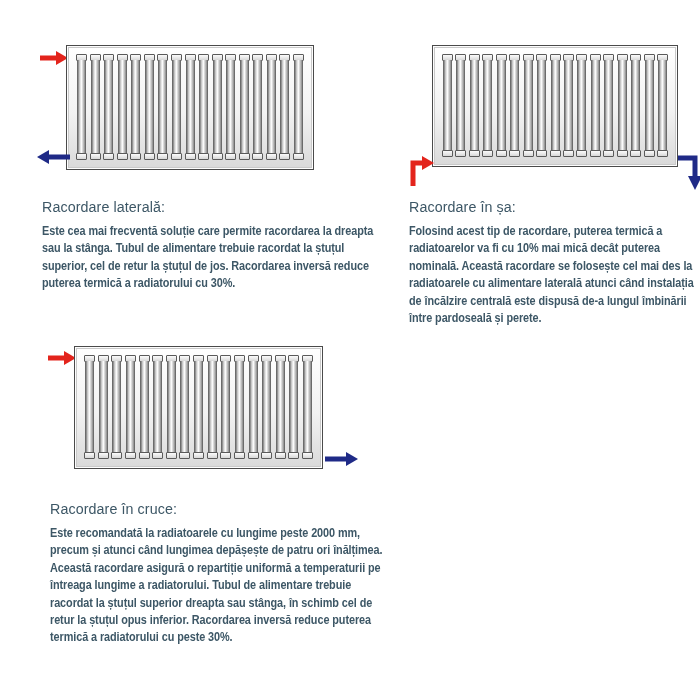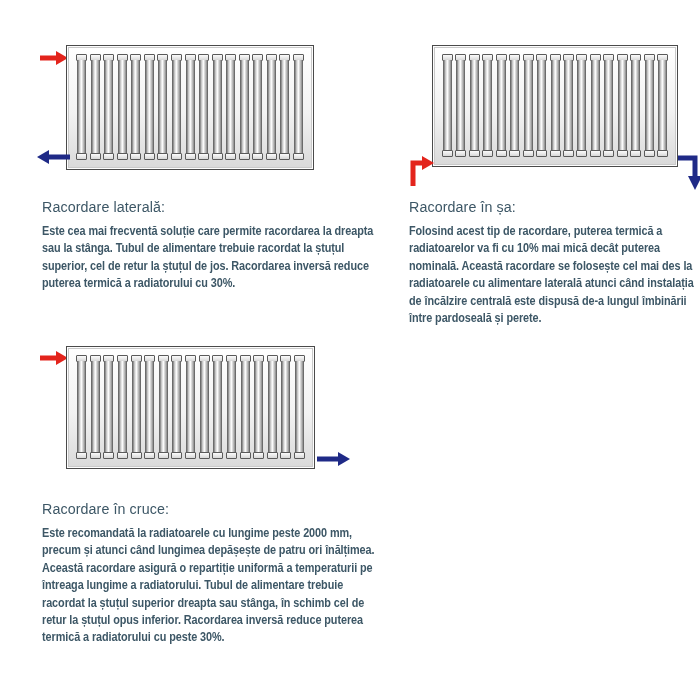--- a/index.html
+++ b/index.html
@@ -288,21 +288,21 @@
     <svg class="abs" style="left:282px;top:152px;" width="26" height="40" viewBox="0 0 26 40">
       <path d="M0 6 H17 V25" fill="none" stroke="var(--blue)" stroke-width="5"></path>
       <polygon points="10,24 24,24 17,38" fill="var(--blue)"></polygon>
     </svg>
 
     <div class="section-title abs" style="left:13px;top:198px;">Racordare în șa:</div>
 
     <div class="section-body abs" style="left:13px;top:222px;width:352px;">Folosind acest tip de racordare, puterea termică a radiatoarelor va fi cu 10% mai mică decât puterea nominală. Această racordare se folosește cel mai des la radiatoarele cu alimentare laterală atunci când instalația de încălzire centrală este dispusă de-a lungul îmbinării între pardoseală și perete.</div>
   </div>
 
-  <div class="abs" style="left:0;top:300px;width:400px;height:400px;">
+  <div class="abs" style="left:8px;top:300px;width:400px;height:400px;">
 
     <svg class="abs" style="left:12px;top:51px;" width="28" height="14" viewBox="0 0 28 14">
       <rect x="0" y="4.5" width="17" height="5" fill="var(--red)"></rect>
       <polygon points="16,0 28,7 16,14" fill="var(--red)"></polygon>
     </svg>
 
     <div class="radiator abs" style="left:38px;top:46px;width:249px;height:123px;">
       <div class="fins">
           <div class="fin">
             <div class="cap"></div>

